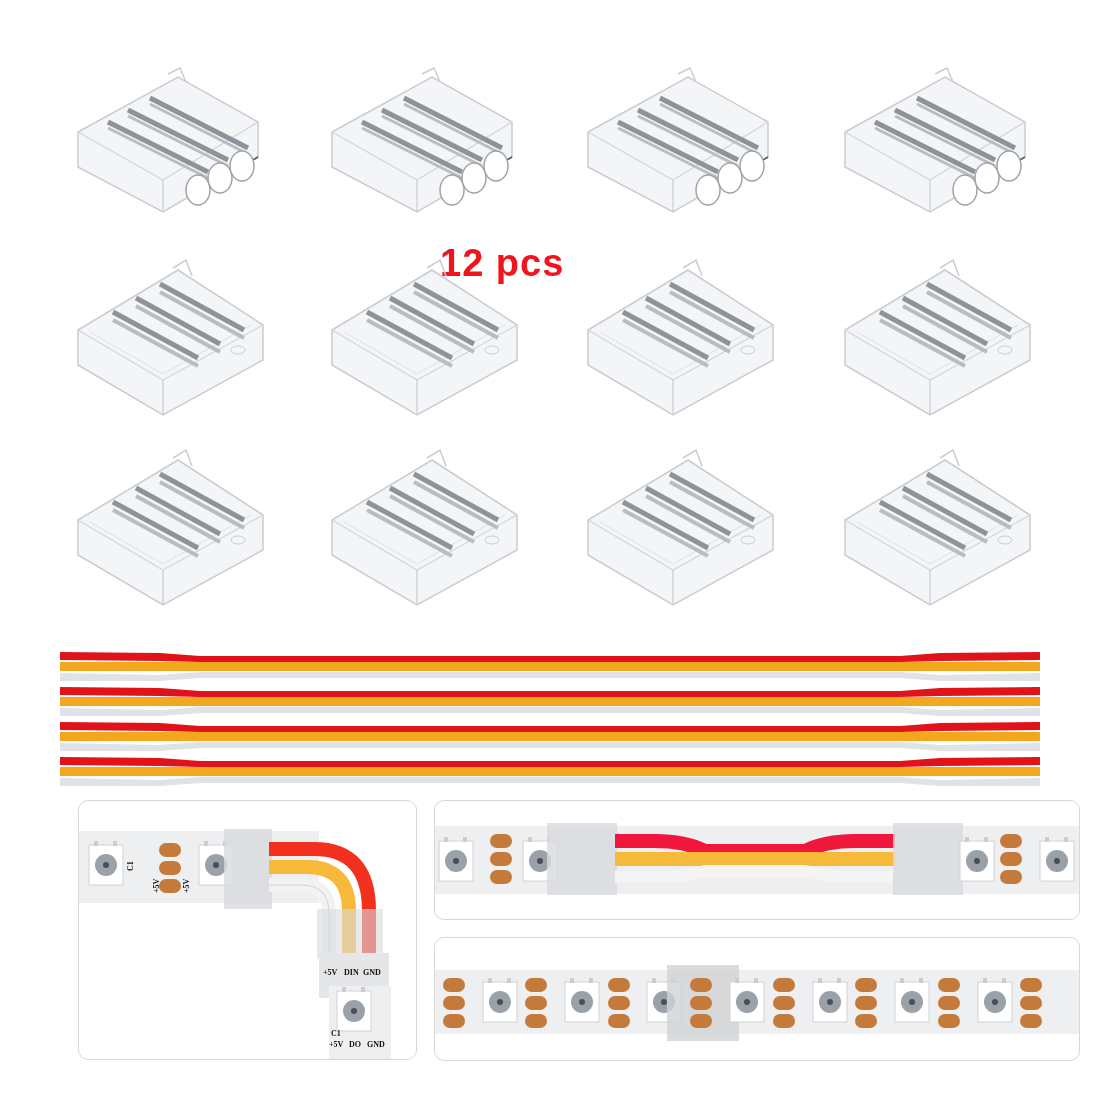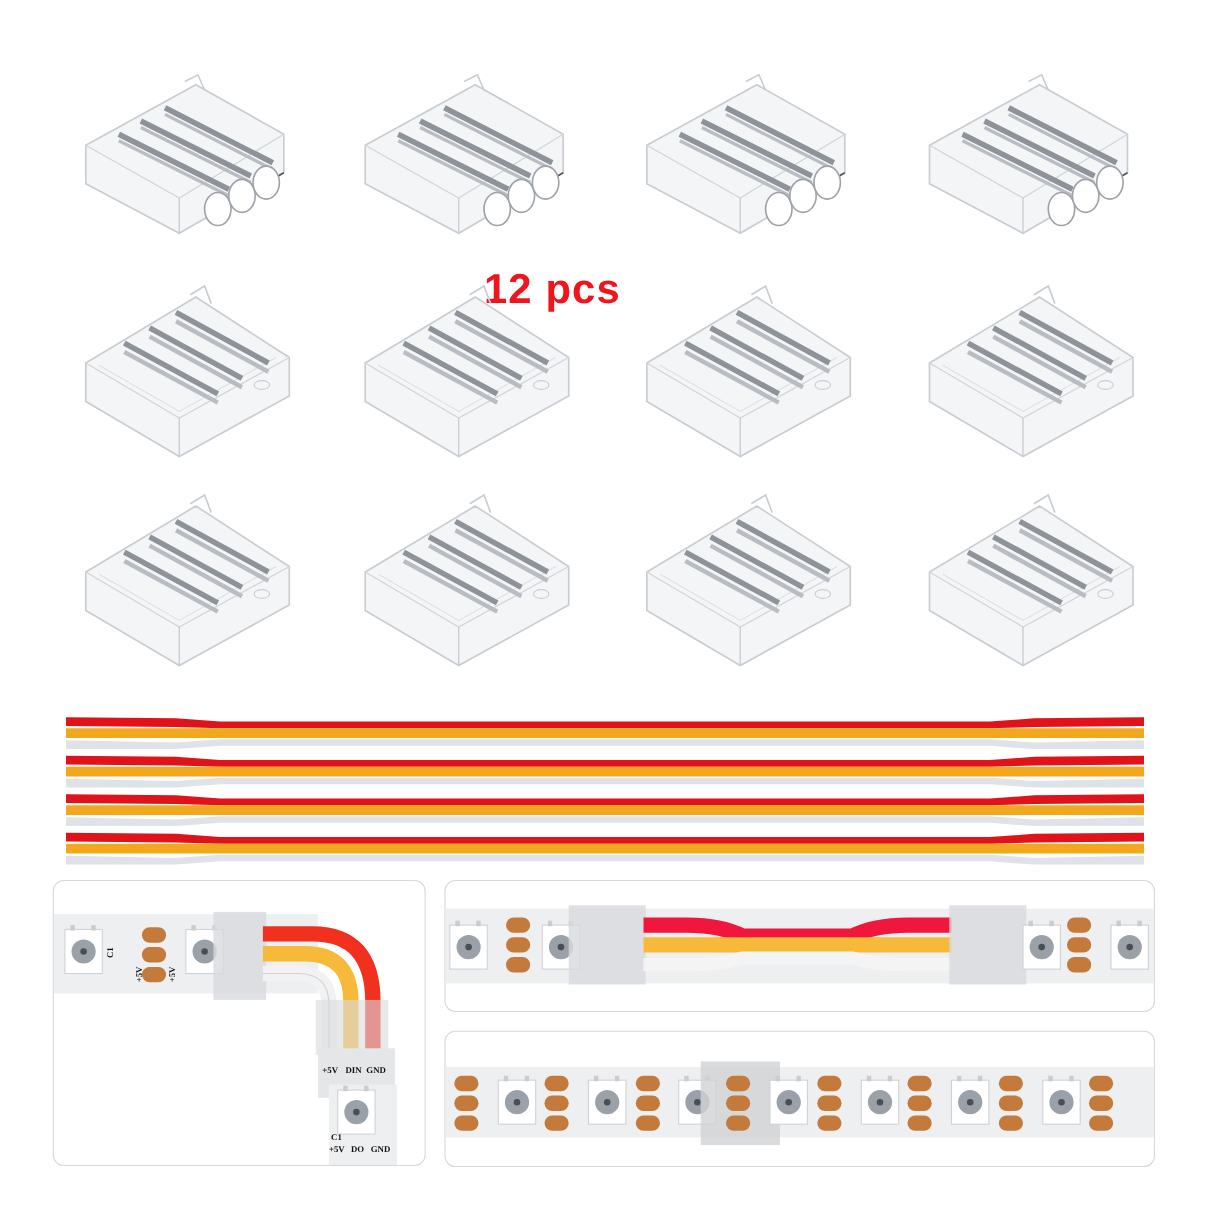--- a/index.html
+++ b/index.html
@@ -1,20 +1,20 @@
 <!DOCTYPE html>
 <html><head>
 <meta charset="utf-8">
 <style>
   html,body{margin:0;padding:0;background:#fff;}
   body{width:1100px;height:1100px;position:relative;overflow:hidden;font-family:"Liberation Sans",sans-serif;}
   .qty{position:absolute;left:440px;top:196px;font-family:"Liberation Sans",sans-serif;font-weight:bold;font-size:38px;color:#f0141c;letter-spacing:1px;line-height:1;margin-top:48px;}
   .conn{position:absolute;width:200px;height:160px;}
   .wire-set{position:absolute;left:60px;width:980px;height:28px;}
-  .panel{position:absolute;border:1.5px solid #d8d8d8;border-radius:10px;background:#fff;overflow:hidden;}
+  .panel{position:absolute;border:1.5px solid #d8d8d8;border-radius:10px;background:#fff;overflow:hidden;margin-left:30px;}
   .lbl{font-family:"Liberation Serif",serif;font-weight:bold;font-size:8px;fill:#111;}
 </style>
 </head>
 <body>
 
 <div class="qty">12 pcs</div>
 
 <svg width="0" height="0" style="position:absolute">
   <defs>
 

